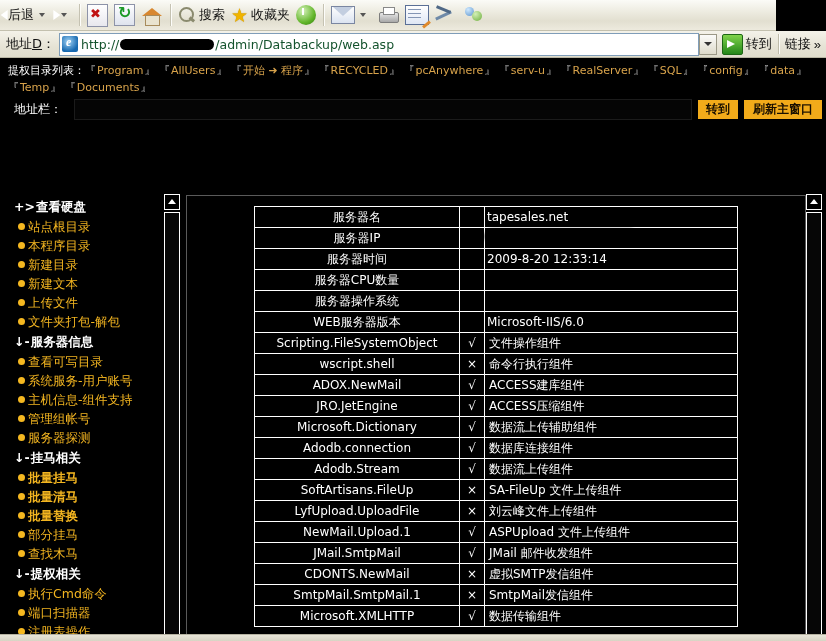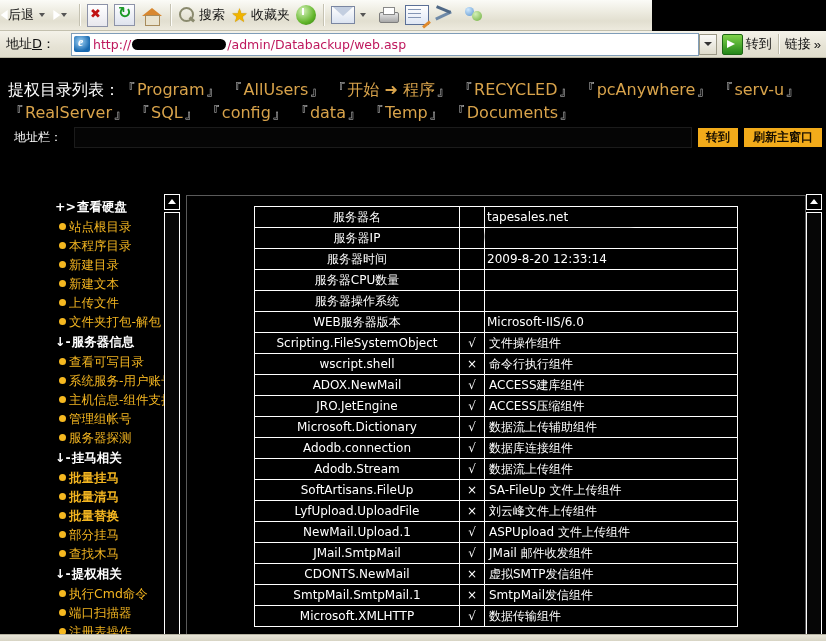--- a/index.html
+++ b/index.html
@@ -5,21 +5,21 @@
   html,body{margin:0;padding:0;}
   body{
     width:826px;height:641px;overflow:hidden;
     background:#000;
     font-family:"Liberation Sans","DejaVu Sans",sans-serif;
     font-size:12px;
     -webkit-font-smoothing:none;
   }
   
   .ie-toolbar{
-    height:31px;width:652px;box-sizing:border-box;
+    height:31px;width:776px;box-sizing:border-box;
     background:linear-gradient(#fbfbf7,#ebe9dd 45%,#e2dfd0 70%,#edeade);
     border-bottom:1px solid #c3c0ae;
     display:flex;align-items:center;padding:0 2px;
   }
   .tb-btn{display:flex;align-items:center;height:26px;padding:0 3px;cursor:default;}
   .tb-label{font-size:13px;color:#111;margin-left:3px;font-family:"DejaVu Sans",sans-serif;}
   .tb-caret{
     width:0;height:0;border-left:3.5px solid transparent;border-right:3.5px solid transparent;
     border-top:4px solid #555;margin:0 5px 0 5px;
   }
@@ -68,70 +68,70 @@
   .msgr-ico:before{content:"";position:absolute;left:2px;top:1px;width:9px;height:9px;border-radius:50%;background:radial-gradient(circle at 35% 30%,#cfe9ff,#5b93cc);}
   .msgr-ico:after{content:"";position:absolute;left:9px;top:5px;width:10px;height:10px;border-radius:50%;background:radial-gradient(circle at 35% 30%,#d4f0b8,#6cae3a);}
 
   
   .addr-bar{
     height:27px;width:826px;box-sizing:border-box;
     background:linear-gradient(#f4f2e9,#e6e3d5 60%,#e0ddcd);
     border-bottom:1px solid #b9b6a4;
     display:flex;align-items:center;padding:0 2px;
   }
-  .addr-label{font-size:13px;color:#111;margin:0 16px 0 4px;font-family:"DejaVu Sans",sans-serif;white-space:nowrap;}
+  .addr-label{font-size:13px;color:#111;margin:0 4px 0 4px;font-family:"DejaVu Sans",sans-serif;white-space:nowrap;}
   .addr-label u{text-decoration:underline;}
   .addr-field{
     flex:1;height:21px;background:#fff;border:1px solid #7f9db9;
     display:flex;align-items:center;position:relative;min-width:0;
   }
   .e-ico{width:16px;height:16px;margin:0 3px 0 2px;border-radius:2px;flex:none;
     background:radial-gradient(circle at 40% 35%,#9fd2f5,#1769b0 70%);position:relative;}
   .e-ico:after{content:"e";position:absolute;left:4px;top:-1px;color:#fff;font-size:12px;font-weight:bold;font-style:italic;font-family:"Liberation Serif",serif;}
-  .addr-url{font-size:12.5px;color:#be185d;white-space:nowrap;font-family:"DejaVu Sans",sans-serif;display:flex;align-items:center;}
+  .addr-url{font-size:12.5px;color:#14532d;white-space:nowrap;font-family:"DejaVu Sans",sans-serif;display:flex;align-items:center;}
   .redact{display:inline-block;width:94px;height:11px;background:#000;border-radius:7px;margin:0 1px;vertical-align:middle;}
   .addr-drop{width:16px;height:19px;flex:none;margin-right:1px;
     background:linear-gradient(#fbfbf9,#dedbcb);border:1px solid #9b9886;position:relative;}
   .addr-drop:after{content:"";position:absolute;left:4px;top:7px;width:0;height:0;
     border-left:4px solid transparent;border-right:4px solid transparent;border-top:4px solid #333;}
   .go-btn{display:flex;align-items:center;margin-left:4px;}
   .go-sq{width:19px;height:19px;background:linear-gradient(#7fd34a,#24861a);border:1px solid #1d6614;
     position:relative;border-radius:2px;}
   .go-sq:after{content:"";position:absolute;left:4px;top:5px;width:0;height:0;
     border-top:4.5px solid transparent;border-bottom:4.5px solid transparent;border-left:8px solid #fff;}
   .go-lbl{font-size:13px;color:#111;margin-left:3px;font-family:"DejaVu Sans",sans-serif;}
   .vsep{width:1px;height:20px;background:#bfbcab;margin:0 6px;box-shadow:1px 0 0 #fdfdfa;}
   .links-lbl{font-size:13px;color:#111;font-family:"DejaVu Sans",sans-serif;}
   .chev{font-size:13px;color:#111;margin:0 3px;}
 
   
   .page{position:relative;width:826px;height:583px;background:#000;overflow:hidden;}
   .dirlist{
-    padding:20px 4px 0 8px;color:#fff;font-size:16px;line-height:23px;
+    padding:4px 4px 0 8px;color:#fff;font-size:11px;line-height:17px;
     font-family:"DejaVu Sans",sans-serif;
   }
   .dirlist .lbl{color:#ffffff;}
   .dirlist a{color:#d8a34b;text-decoration:none;margin:0 1px;}
   .dirlist .br{color:#cfcfcf;}
 
   .addrrow{display:flex;align-items:center;padding:3px 4px 4px 14px;}
   .addrrow .lb{color:#fff;font-size:12px;font-family:"DejaVu Sans",sans-serif;margin-right:12px;}
   .addrrow input.blk{
     flex:1;height:17px;background:#050505;border:1px solid #1b1b1b;color:#e0e0e0;
     font-family:"DejaVu Sans",sans-serif;font-size:11px;outline:none;min-width:0;
   }
   .gold-btn{
     background:#f2ab1a;color:#1a1000;border:1px solid #f2ab1a;
     font-family:"DejaVu Sans",sans-serif;font-size:12px;font-weight:bold;
     padding:1px 7px;margin-left:6px;height:19px;line-height:15px;cursor:pointer;
   }
   .gold-btn.wide{padding:1px 8px;}
   .framewrap{position:absolute;}
   .left-frame{left:0;top:131px;width:180px;height:510px;background:#000;overflow:hidden;}
-  .nav{padding-top:8px;margin-left:41px;}
+  .nav{padding-top:8px;}
   .nav .grp{
     color:#fff;font-weight:bold;font-size:12.5px;padding:2px 0 2px 14px;
     font-family:"DejaVu Sans",sans-serif;white-space:nowrap;
   }
   .nav .grp .sym{color:#fff;margin-right:1px;}
   .nav .it{
     display:block;color:#f3b520;font-size:12.5px;padding:1px 0 1px 18px;
     font-family:"DejaVu Sans",sans-serif;text-decoration:none;white-space:nowrap;
   }
   .nav .it.b{font-weight:bold;}

